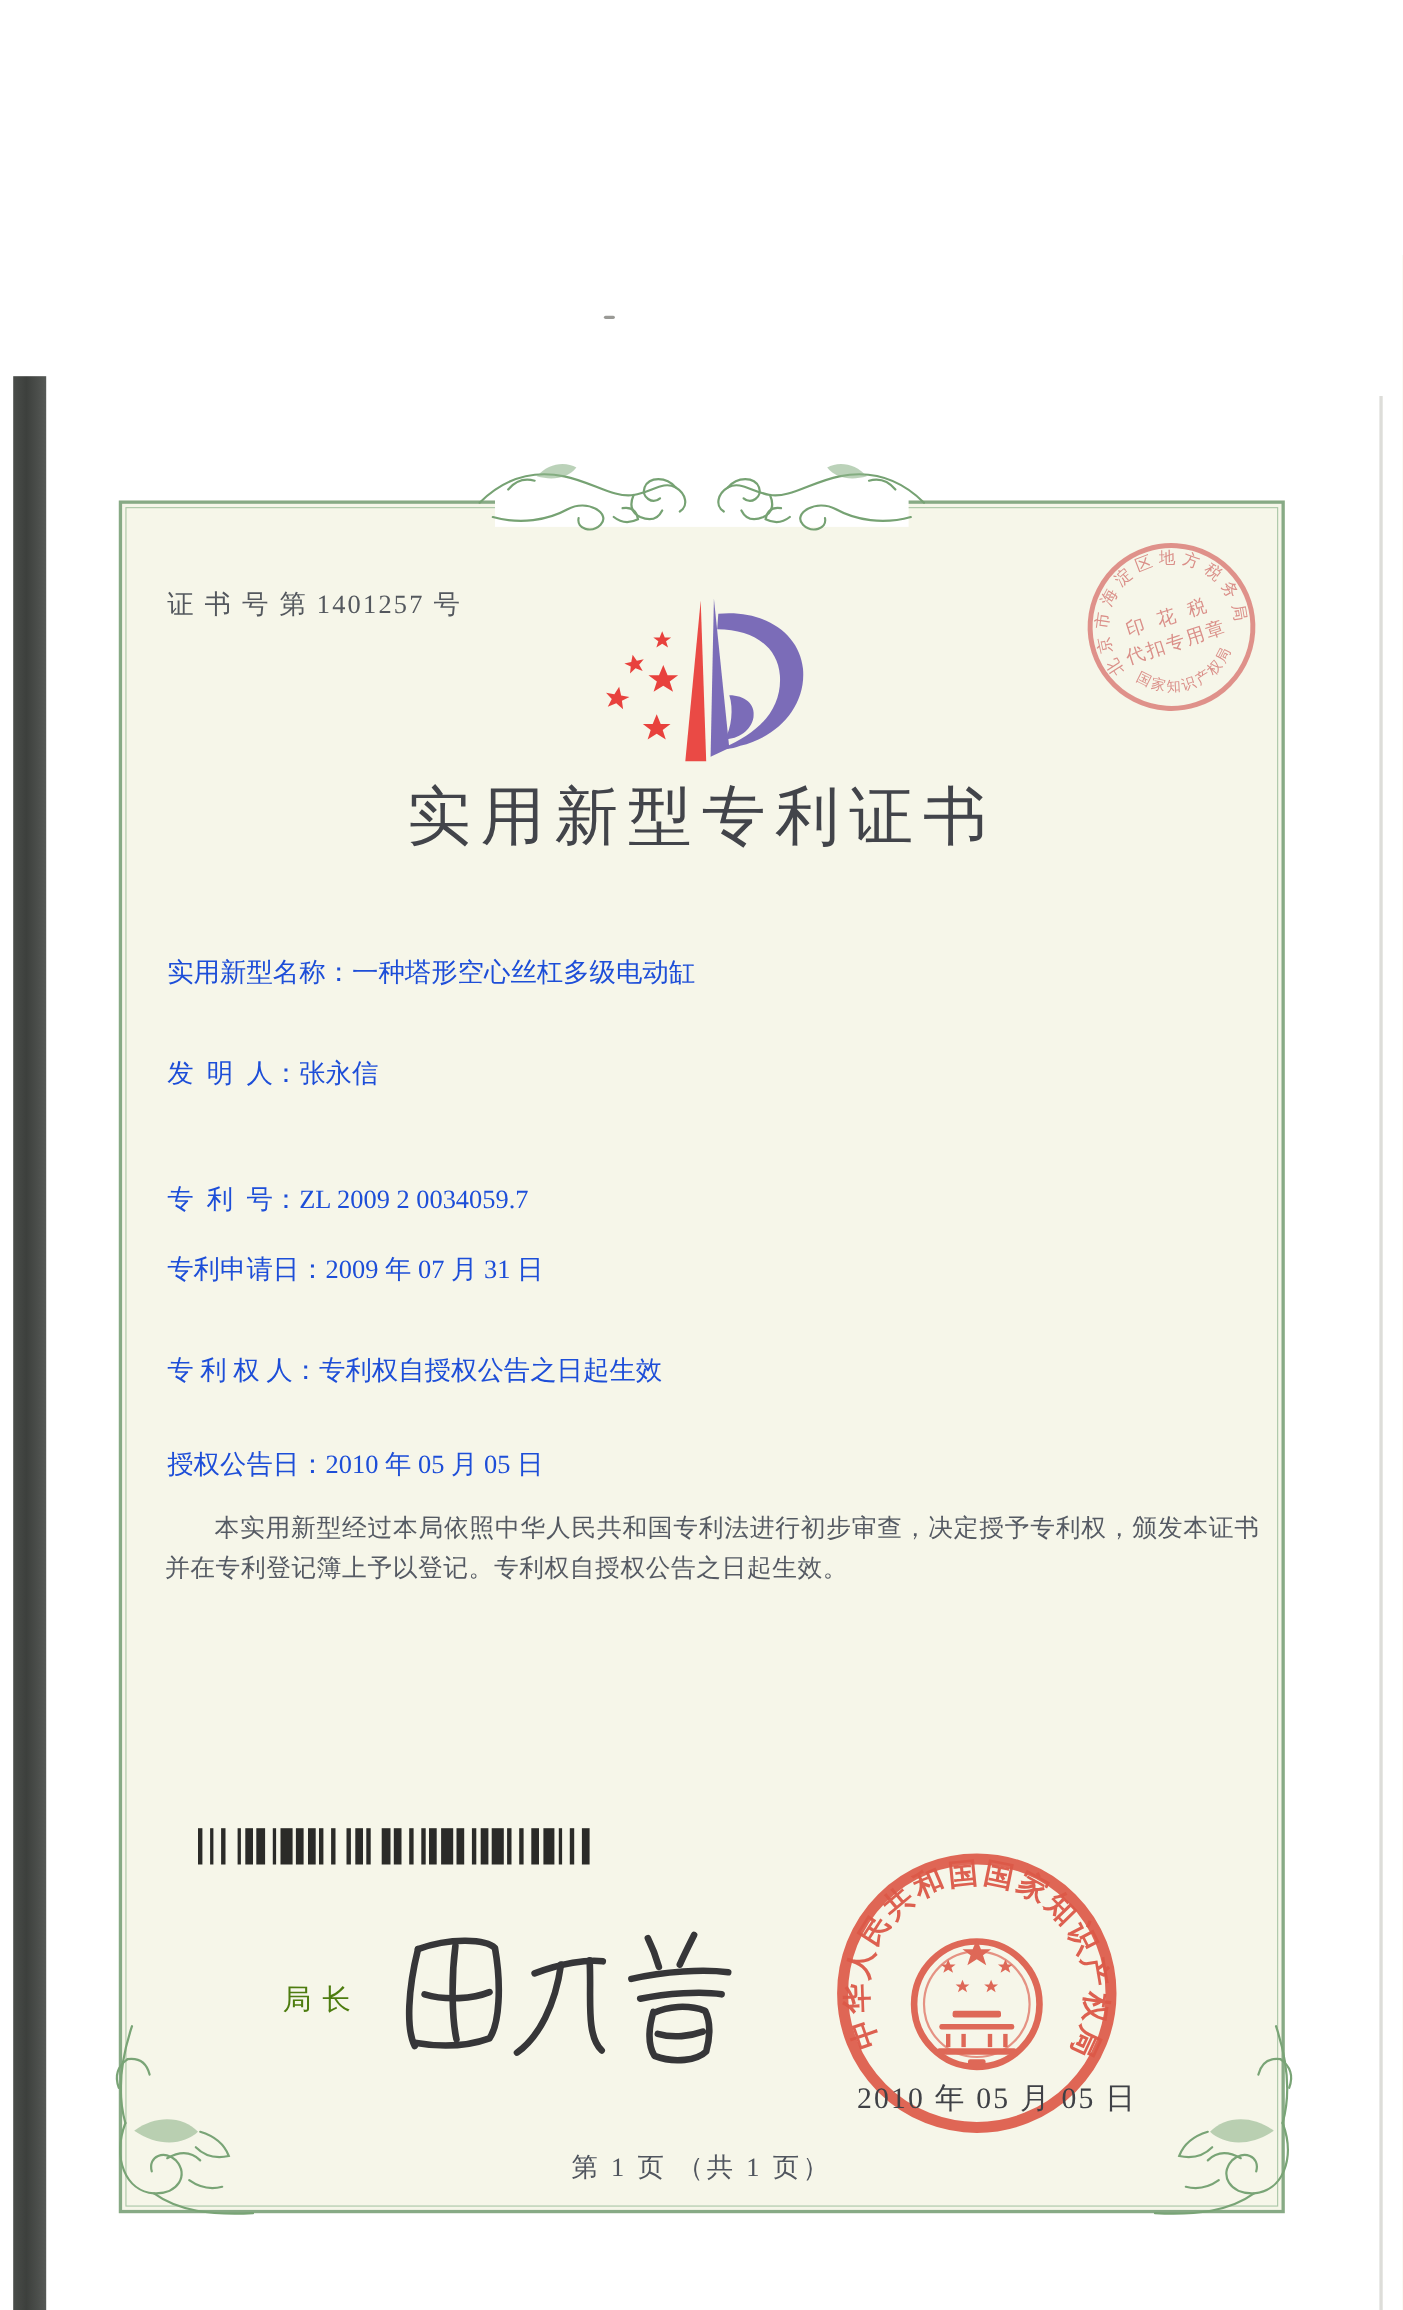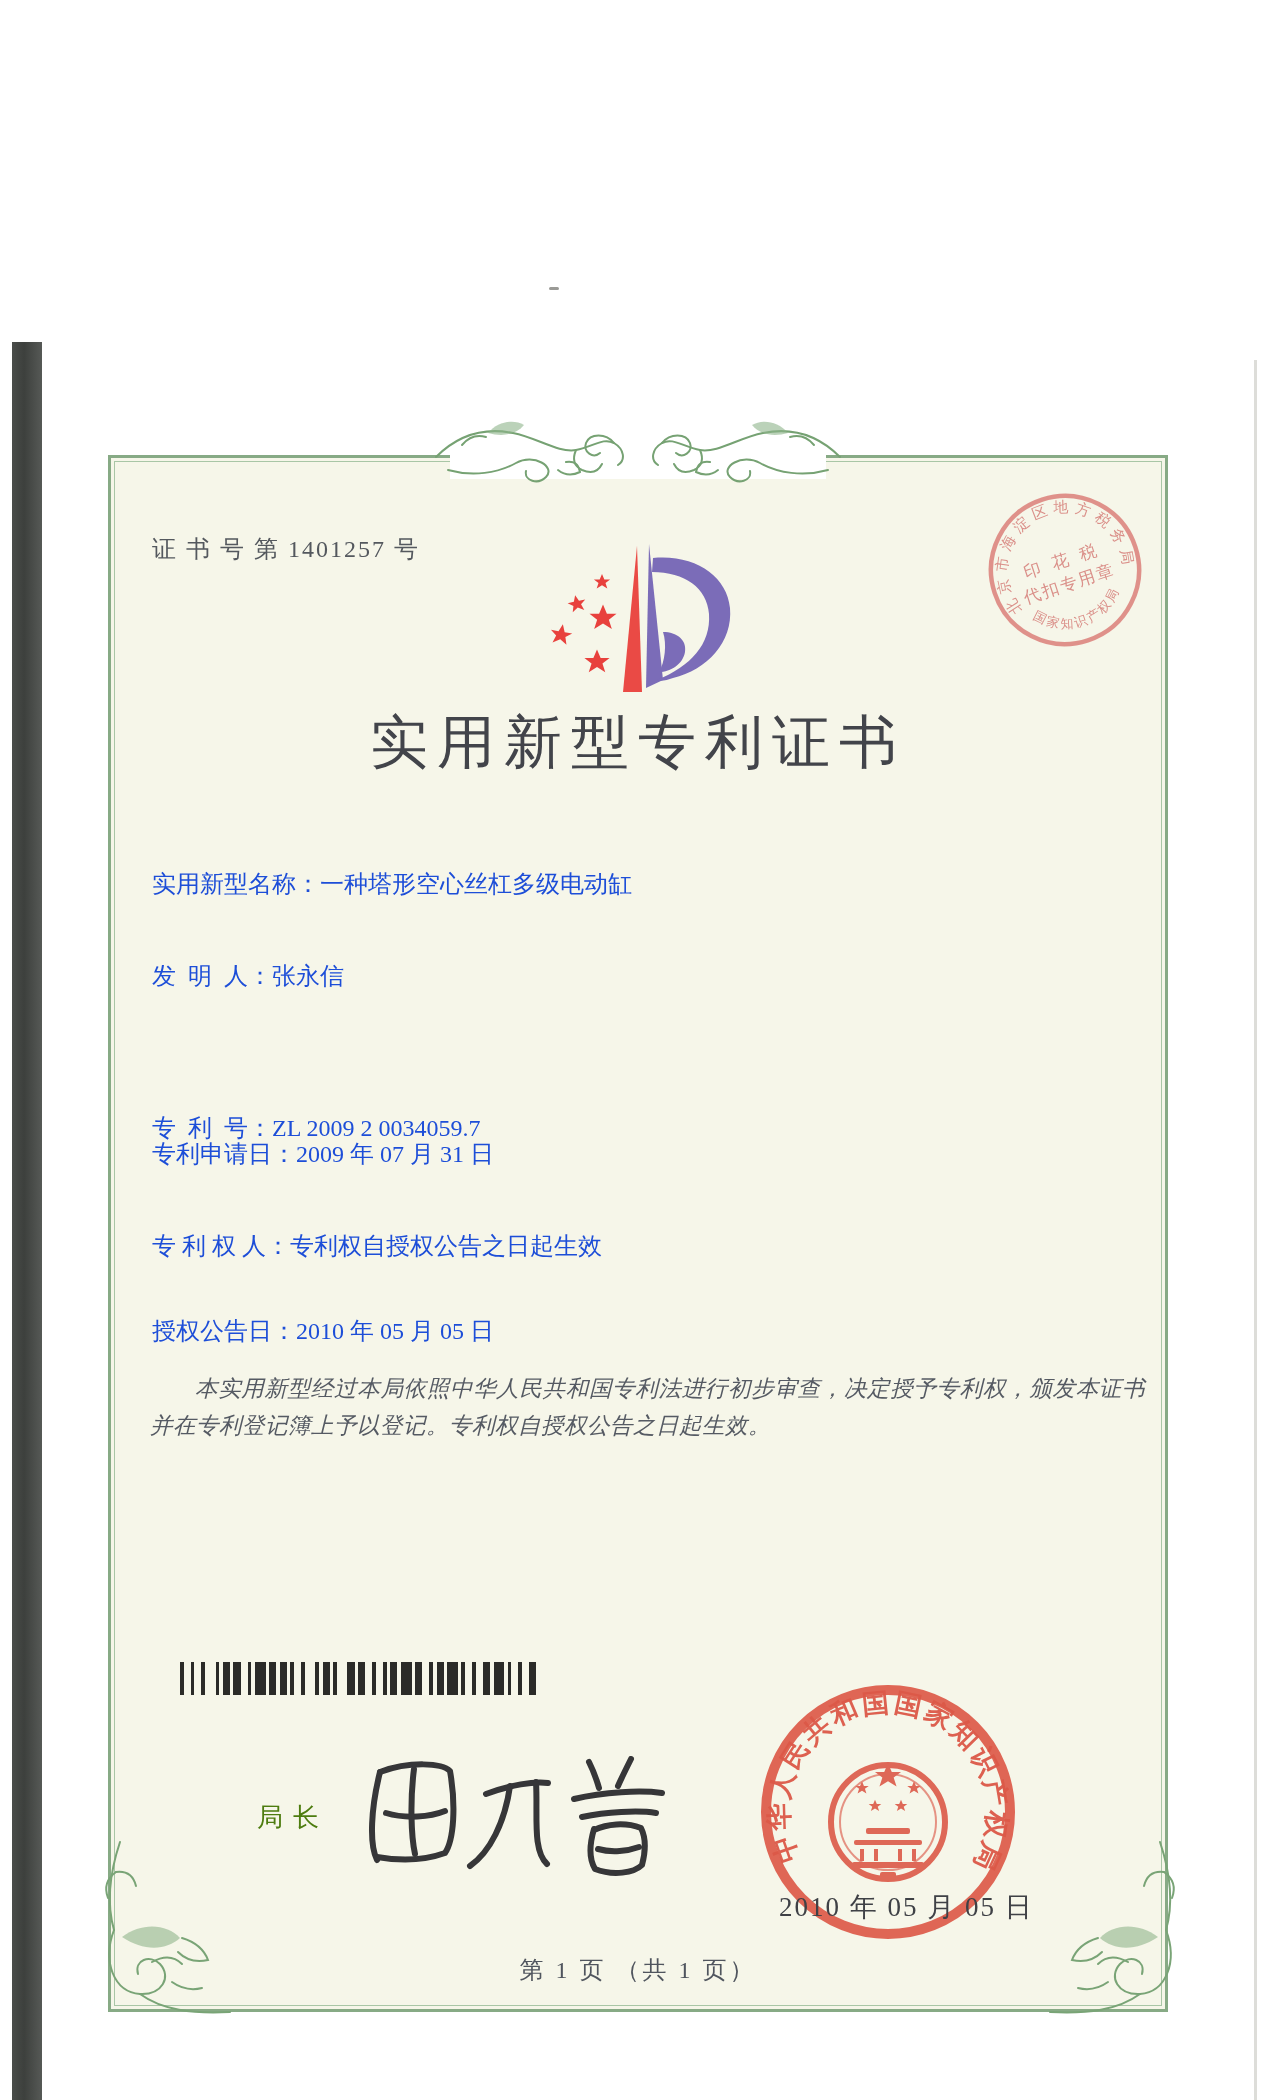--- a/index.html
+++ b/index.html
@@ -20,25 +20,25 @@
   .frame-inner{position:absolute;left:3px;top:3px;right:3px;bottom:3px;border:1px solid #a9c6a6;}
   
   .cert-no{left:152px;top:533px;font-size:24px;color:#54585e;letter-spacing:2px;white-space:pre;}
   .logo{left:545px;top:540px;}
   .title{left:108px;top:704px;width:1060px;text-align:center;font-size:58px;
     color:#42444a;letter-spacing:9px;font-weight:500;}
   
   .frow{left:152px;font-size:24px;color:#1d4ed8;white-space:pre;}
   .f-label{white-space:pre;}
   .f-value{white-space:pre;}
-  .r1{top:868px;} .r2{top:960px;} .r3{top:1112px;}
+  .r1{top:868px;} .r2{top:960px;} .r3{top:1074px;}
   .r4{top:1138px;text-align:center;} .r5{top:1230px;} .r6{top:1315px;}
   
   .bodytext{left:150px;top:1370px;width:995px;font-size:22.5px;line-height:37px;
-    color:#555a63;text-align:justify;letter-spacing:.5px;font-style:italic;}
+    color:#555a63;text-align:justify;letter-spacing:.5px;}
   .bodytext p{margin:0;text-indent:2em;}
   
   .barcode{left:180px;top:1662px;width:360px;height:33px;font-size:0;white-space:nowrap;}
   .barcode span{display:inline-block;height:33px;vertical-align:top;}
   .barcode .b{background:#2b2b28;}
   
   .chief{left:257px;top:1800px;font-size:26px;color:#4d7c0f;letter-spacing:10px;}
   .sig{left:348px;top:1750px;}
   
   .seal{left:748px;top:1672px;}

